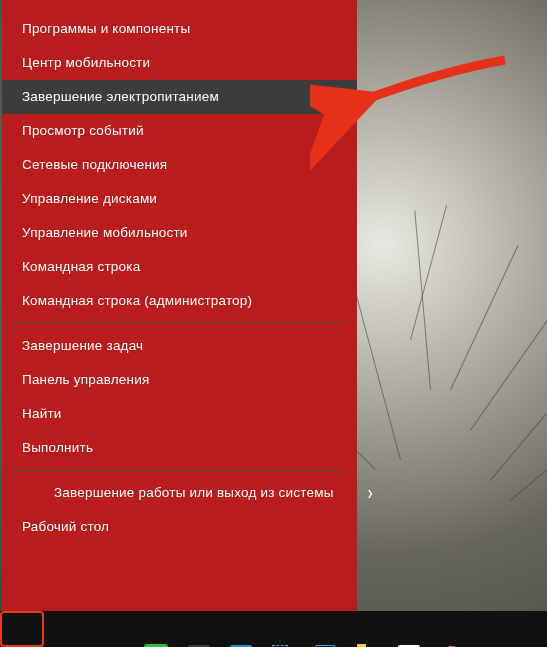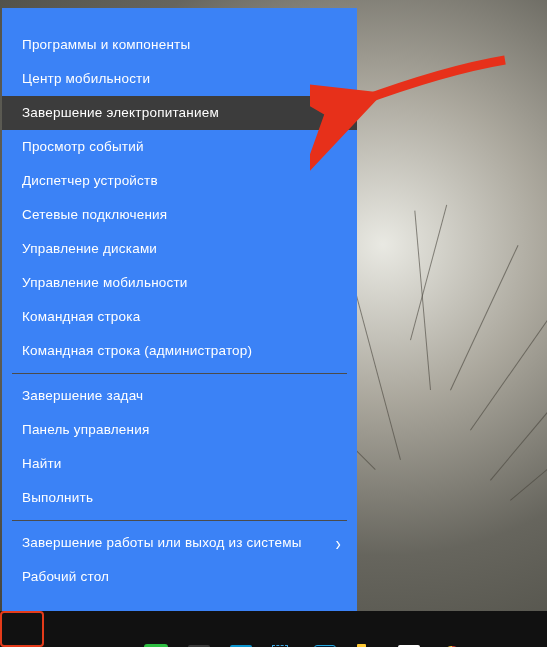--- a/index.html
+++ b/index.html
@@ -37,26 +37,26 @@
     .g2 { width: 1px; height: 180px; left: 430px; top: 210px; transform: rotate(-5deg); }
     .g3 { width: 1px; height: 160px; left: 450px; top: 230px; transform: rotate(25deg); }
     .g4 { width: 1px; height: 200px; left: 400px; top: 260px; transform: rotate(-15deg); }
     .g5 { width: 1px; height: 150px; left: 470px; top: 280px; transform: rotate(35deg); }
     .g6 { width: 1px; height: 170px; left: 375px; top: 300px; transform: rotate(-45deg); }
     .g7 { width: 1px; height: 140px; left: 490px; top: 340px; transform: rotate(40deg); }
     .g8 { width: 1px; height: 120px; left: 510px; top: 380px; transform: rotate(50deg); }
 
     .power-menu {
       position: absolute;
-      top: 8px;
+      top: 0;
       left: 2px;
       width: 355px;
       height: 611px;
-      background: #3b82f6;
-      padding-top: 20px;
+      background: #b91c1c;
+      padding-top: 12px;
     }
 
     .menu-item {
       display: block;
       width: 100%;
       height: 34px;
       line-height: 34px;
       padding-left: 20px;
       color: #ffffff;
       font-size: 13.5px;
@@ -65,20 +65,21 @@
       cursor: default;
       white-space: nowrap;
     }
 
     .menu-item.hovered {
       background: #3c3c3c;
     }
 
     .menu-item.has-submenu {
       position: relative;
+      margin-left: 32px;
     }
     .menu-item.has-submenu::after {
       content: "›";
       position: absolute;
       right: 16px;
       top: 0;
       font-size: 16px;
       color: #fff;
       transform: scaleY(1.3);
     }
@@ -202,21 +203,20 @@
   <div class="grass g7"></div>
     <div class="grass g8"></div>
 </div>
 
 <div class="power-menu">
 
   <div class="menu-item">Программы и компоненты</div>
   <div class="menu-item">Центр мобильности</div>
   <div class="menu-item hovered">Завершение электропитанием</div>
   <div class="menu-item">Просмотр событий</div>
-  <div class="menu-item">Диспетчер устройств</div>
   <div class="menu-item">Сетевые подключения</div>
   <div class="menu-item">Управление дисками</div>
   <div class="menu-item">Управление мобильности</div>
   <div class="menu-item">Командная строка</div>
   <div class="menu-item">Командная строка (администратор)</div>
 
   <div class="separator"></div>
 
   <div class="menu-item">Завершение задач</div>
   <div class="menu-item">Панель управления</div>

